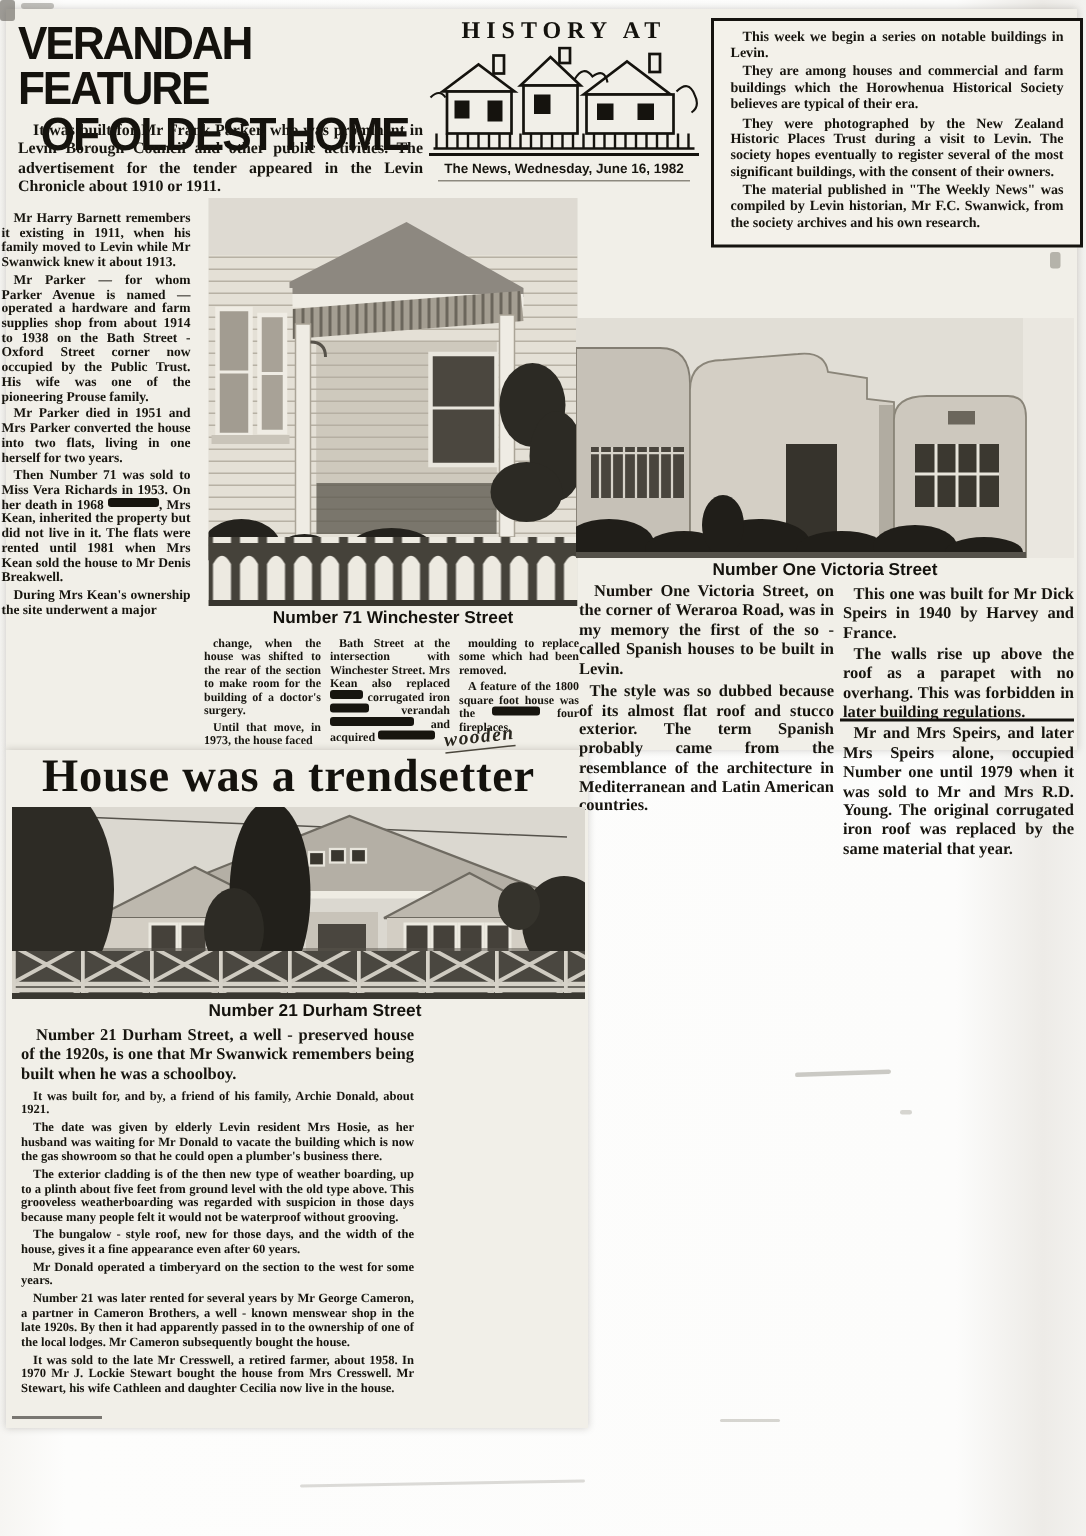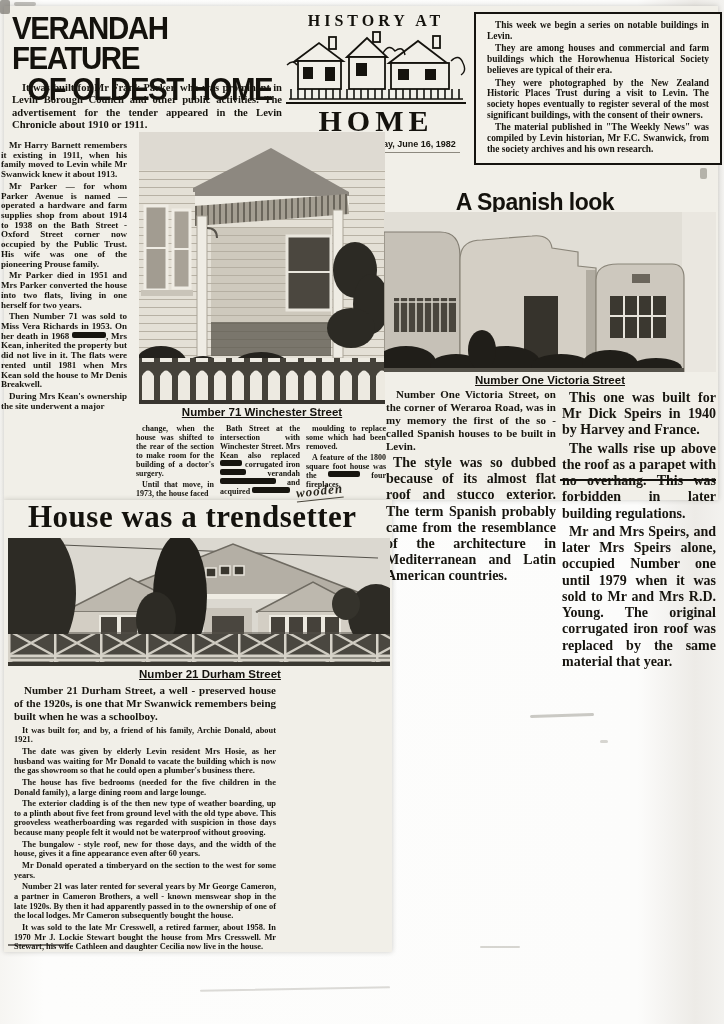--- a/index.html
+++ b/index.html
@@ -21,23 +21,23 @@
   .mast-rule{height:2px;background:#14120d;margin:1px 4px 2px;}
   .dateline{font-family:"Liberation Sans",sans-serif;font-weight:700;font-size:9px;color:#17150f;margin-top:3px;}
   .date-rule{height:1px;background:#8d897f;margin:3px 10px 0;}
   
   p{margin:0 0 2px;text-align:justify;}
   .lead p{font-weight:700;font-size:10.6px;line-height:1.17;text-indent:10px;}
   .ncol p{font-weight:700;font-size:9px;line-height:1.08;text-indent:8px;}
   .contcol p{font-weight:700;font-size:8px;line-height:1.13;text-indent:6px;}
   .box{border:2.5px solid #15130f;background:#f3f1ea;padding:6px 11px;}
   .box p{font-weight:700;font-size:9.4px;line-height:1.14;text-indent:8px;}
-  .caption{font-family:"Liberation Sans",sans-serif;font-weight:700;font-size:11.5px;text-align:center;color:#14120d;text-decoration:underline;}
+  .caption{font-family:"Liberation Sans",sans-serif;font-weight:700;font-size:11.5px;text-align:center;color:#14120d;}
   .sp-left .big{font-weight:700;font-size:11px;line-height:1.18;text-indent:10px;}
-  .sp-left .small,.sp-right p{font-weight:700;font-size:14px;line-height:1.16;text-indent:7px;}
+  .sp-left .small,.sp-right p{font-weight:700;font-size:11px;line-height:1.16;text-indent:7px;}
   .trend-body .first{font-weight:700;font-size:11px;line-height:1.2;text-indent:10px;}
   .trend-body p{font-weight:700;font-size:8.4px;line-height:1.15;text-indent:8px;}
   .rule{background:#15130f;}
   
   .rd{display:inline-block;height:6px;background:#17150f;border-radius:2px;vertical-align:1px;}
   .handwriting{font-family:"Liberation Serif",serif;font-style:italic;font-weight:700;font-size:13px;
       color:#2a271f;transform:rotate(-6deg);letter-spacing:1px;border-bottom:1px solid #4a463c;}
   .smudge{position:absolute;background:#8e8b81;border-radius:2px;}
   svg{display:block;}
 </style>
@@ -116,21 +116,20 @@
           <line x1="132" y1="58" x2="132" y2="68"></line>
           <line x1="139" y1="58" x2="139" y2="68"></line>
           <line x1="146" y1="58" x2="146" y2="68"></line>
           <line x1="153" y1="58" x2="153" y2="68"></line>
           <line x1="160" y1="58" x2="160" y2="68"></line>
           <line x1="167" y1="58" x2="167" y2="68"></line>
           <line x1="174" y1="58" x2="174" y2="68"></line>
       </g>
     </svg>
     <div class="mast-rule"></div>
-    <div class="mast-home">HOME</div>
     <div class="dateline">The News, Wednesday, June 16, 1982</div>
     <div class="date-rule"></div>
   </div>
 
   <div class="abs box" style="left:474px;top:12px;width:222px;">
     <p>This week we begin a series on notable buildings in Levin.</p>
     <p>They are among houses and commercial and farm buildings which the Horowhenua Historical Society believes are typical of their era.</p>
     <p>They were photographed by the New Zealand Historic Places Trust during a visit to Levin. The society hopes eventually to register several of the most significant buildings, with the consent of their owners.</p>
     <p>The material published in "The Weekly News" was compiled by Levin historian, Mr F.C. Swanwick, from the society archives and his own research.</p>
   </div>
@@ -203,21 +202,20 @@
       <span class="rd" style="width:38px;"></span></p>
   </div>
   <div class="abs contcol" style="left:306px;top:424px;width:80px;">
     <p>moulding to replace some which had been removed.</p>
     <p><span>A feature of the 1800 square foot house was the</span>
       <span class="rd" style="width:32px;"></span>
       <span>four fireplaces.</span></p>
   </div>
   <div class="abs handwriting" style="left:296px;top:483px;">wooden</div>
 
-  <div class="abs sp-head" style="left:415px;top:189px;width:240px;">A Spanish look</div>
 
   <svg class="abs" style="left:384px;top:212px;" width="332" height="160" viewBox="0 0 332 160">
     <rect width="332" height="160" fill="#e1ded6"></rect>
     <rect x="298" y="0" width="34" height="160" fill="#eae7e0"></rect>
     <path d="M0 160 V20 H56 Q76 20 76 44 V160 Z" fill="#c6c1b7" stroke="#827d72" stroke-width="1.2"></path>
     <rect x="10" y="86" width="62" height="34" fill="#49453d"></rect>
     <g stroke="#d7d3c9" stroke-width="1.5">
       <line x1="10" y1="90" x2="72" y2="90"></line>
       <line x1="16" y1="86" x2="16" y2="120"></line>
         <line x1="24" y1="86" x2="24" y2="120"></line>
@@ -312,21 +310,20 @@
     </g>
     <rect x="0" y="96" width="382" height="30" fill="url(#xf)"></rect>
     <rect x="0" y="124" width="382" height="4" fill="#3a3831"></rect>
   </svg>
   <div class="abs caption" style="left:100px;top:668px;width:220px;text-align:center;">Number 21 Durham Street</div>
 
   <div class="abs trend-body" style="left:14px;top:684px;width:262px;">
     <p class="first">Number 21 Durham Street, a well - preserved house of the 1920s, is one that Mr Swanwick remembers being built when he was a schoolboy.</p>
     <p>It was built for, and by, a friend of his family, Archie Donald, about 1921.</p>
     <p>The date was given by elderly Levin resident Mrs Hosie, as her husband was waiting for Mr Donald to vacate the building which is now the gas showroom so that he could open a plumber's business there.</p>
-    <p>The house has five bedrooms (needed for the five children in the Donald family), a large dining room and large lounge.</p>
     <p>The exterior cladding is of the then new type of weather boarding, up to a plinth about five feet from ground level with the old type above. This grooveless weatherboarding was regarded with suspicion in those days because many people felt it would not be waterproof without grooving.</p>
     <p>The bungalow - style roof, new for those days, and the width of the house, gives it a fine appearance even after 60 years.</p>
     <p>Mr Donald operated a timberyard on the section to the west for some years.</p>
     <p>Number 21 was later rented for several years by Mr George Cameron, a partner in Cameron Brothers, a well - known menswear shop in the late 1920s. By then it had apparently passed in to the ownership of one of the local lodges. Mr Cameron subsequently bought the house.</p>
     <p>It was sold to the late Mr Cresswell, a retired farmer, about 1958. In 1970 Mr J. Lockie Stewart bought the house from Mrs Cresswell. Mr Stewart, his wife Cathleen and daughter Cecilia now live in the house.</p>
   </div>
   <div class="abs rule" style="left:8px;top:944px;width:60px;height:2px;opacity:.55;"></div>
 
   <div class="smudge" style="left:530px;top:714px;width:64px;height:3px;opacity:.45;transform:rotate(-2deg);"></div>
   <div class="smudge" style="left:600px;top:740px;width:8px;height:3px;opacity:.35;"></div>

